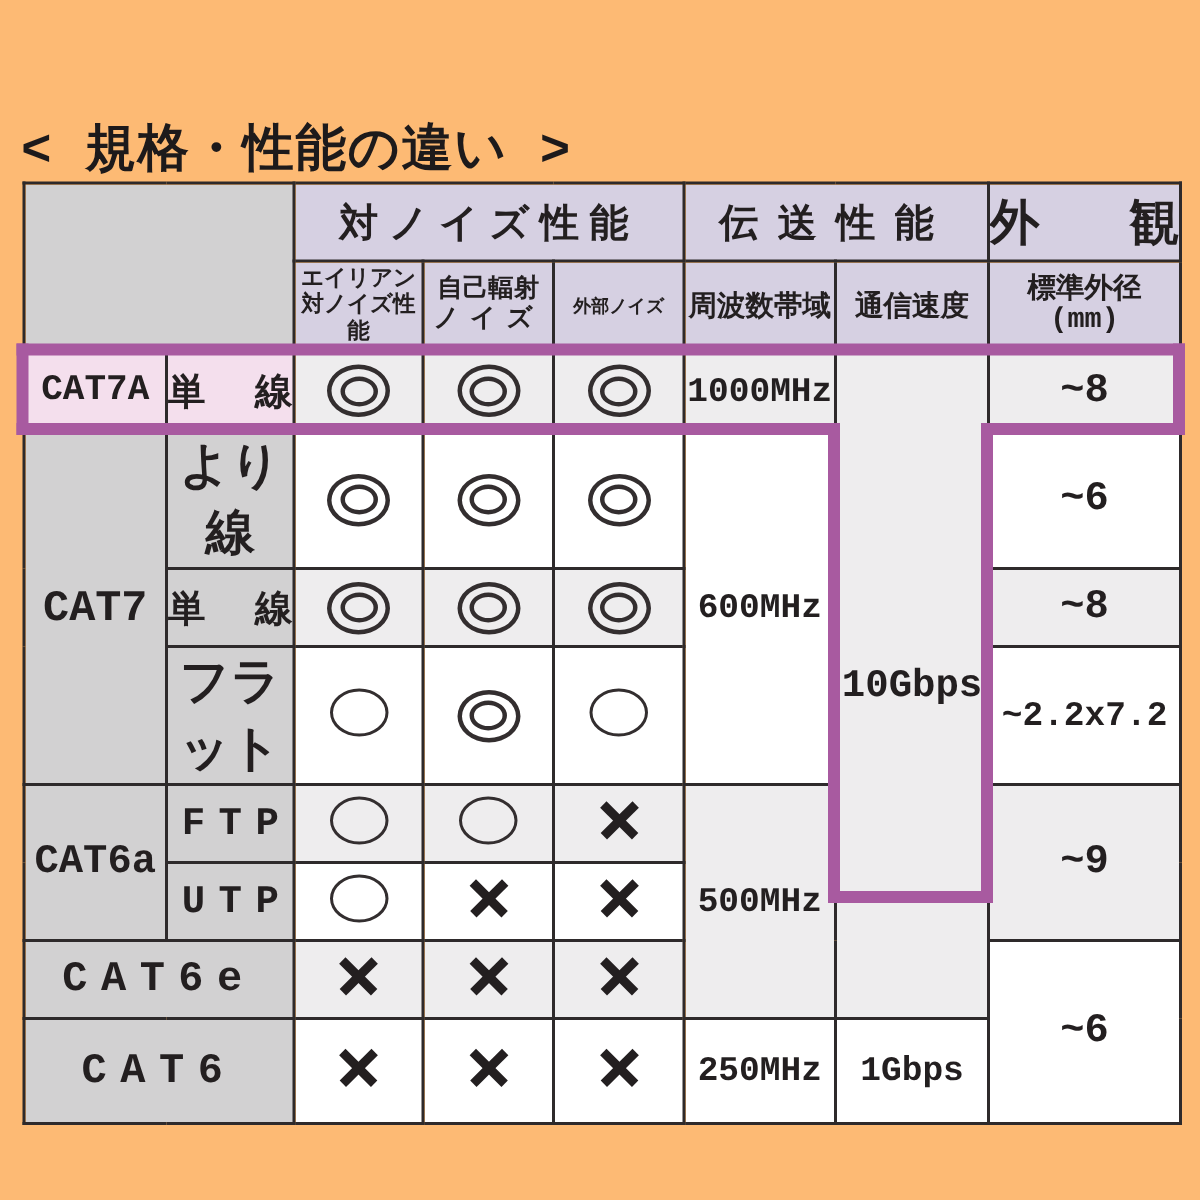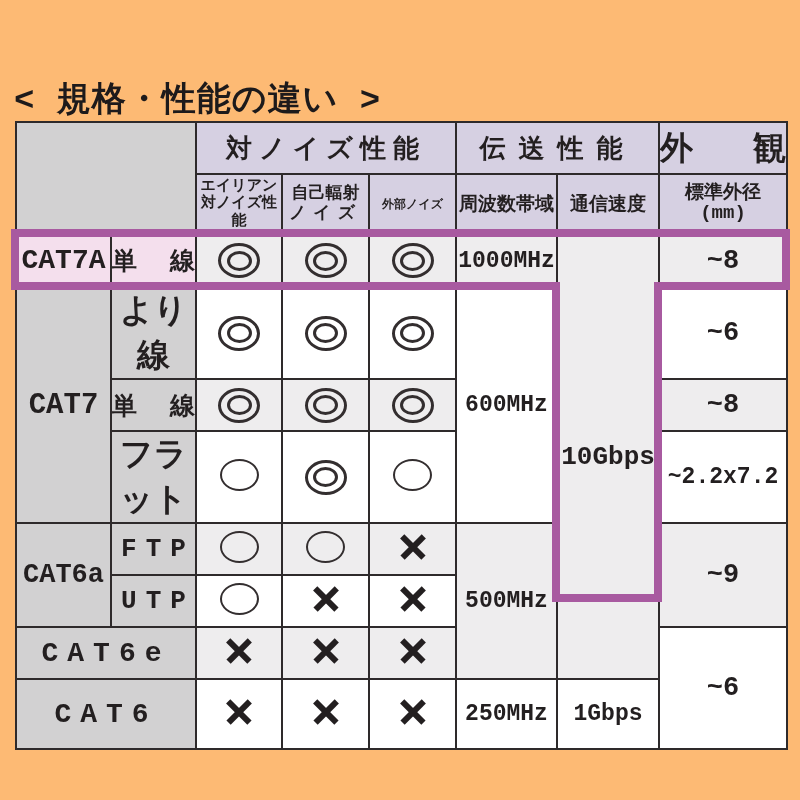--- a/index.html
+++ b/index.html
@@ -31,21 +31,21 @@
   .hdr-big.trans{letter-spacing:13px;}
   .hdr-just{font-size:33px;text-align:justify;text-align-last:justify;padding:0 14px;}
   .sub-sm{font-size:15px;line-height:1.15;}
   .sub-md{font-size:17px;line-height:1.15;}
   .sub-md .sp{letter-spacing:7px;}
   .sub-ext{font-size:12px;}
   .sub-fq{font-size:19px;}
   .sub-dia{font-size:19px;line-height:1.05;}
   
   .cat-lbl{font-size:29px;letter-spacing:0px;}
-  .cat-7a{font-size:28px;letter-spacing:0px;}
+  .cat-7a{font-size:24px;letter-spacing:0px;}
   .cat-6a{font-size:27px;}
   .cat-wide{font-size:28px;letter-spacing:9px;margin-left:42px;}
   .typ-lbl{font-size:33px;}
   .typ-just{font-size:25px;text-align:justify;text-align-last:justify;padding:0 13px;}
   .typ-lat{font-size:26px;letter-spacing:9px;text-indent:9px;}
   
   .val-mhz{font-size:23px;}
   .val-gbps{font-size:26px;}
   .val-dia{font-size:27px;}
   .val-dia-sm{font-size:23px;}

